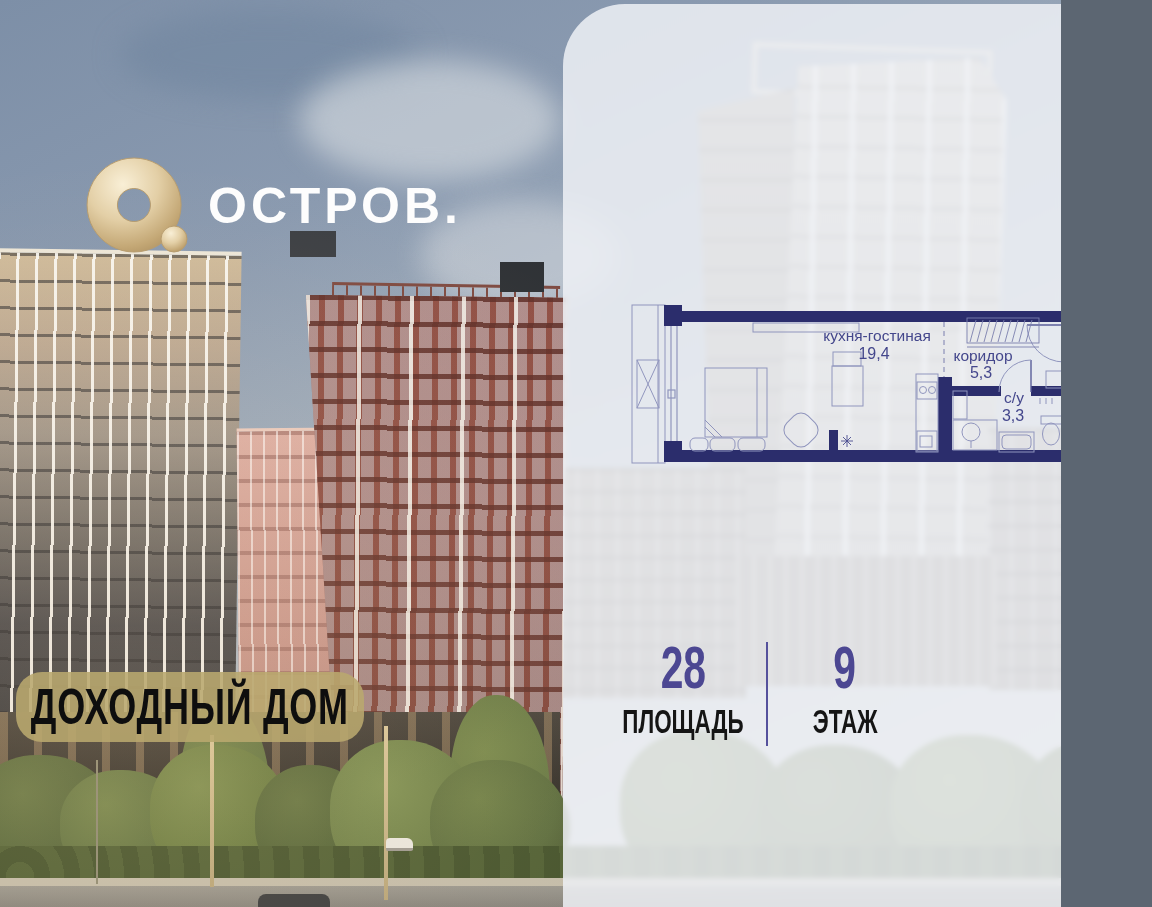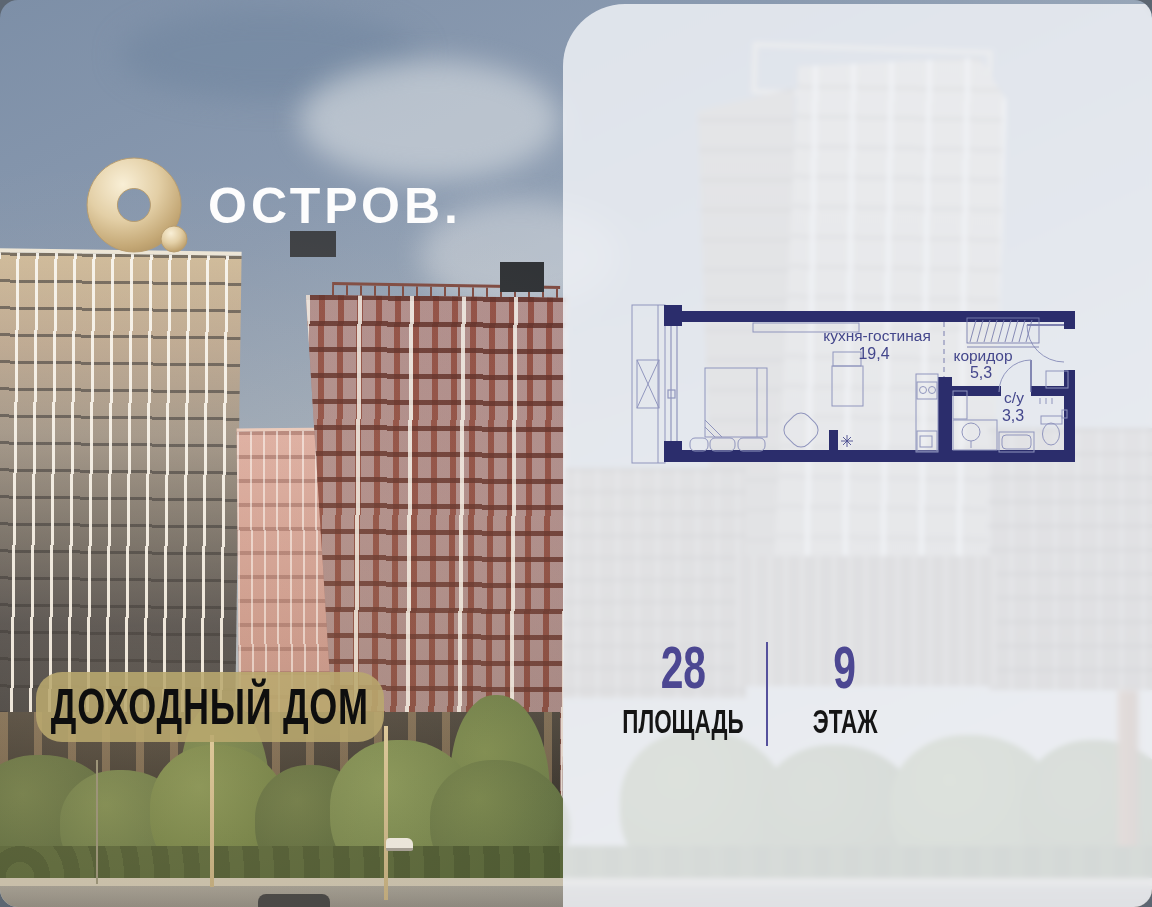--- a/index.html
+++ b/index.html
@@ -1,17 +1,17 @@
 <!DOCTYPE html>
 <html><head>
 <meta charset="utf-8">
 <style>
   html,body{margin:0;padding:0;background:#5c6672;}
-  #app{position:relative;width:1152px;height:907px;overflow:hidden;
-       font-family:"Liberation Sans","DejaVu Sans",sans-serif;border-radius:18px;}
+  #app{position:relative;width:1061px;height:907px;overflow:hidden;
+       font-family:"Liberation Sans","DejaVu Sans",sans-serif;}
   #app *{box-sizing:border-box;}
   .abs{position:absolute;}
 
   
   .sky{inset:0;background:linear-gradient(155deg,#7d8fa7 0%,#8a9ab0 25%,#9fadbd 45%,#b6bfc9 65%,#ccd0d4 82%,#d9dad8 100%);}
   .cloud{border-radius:50%;filter:blur(14px);}
   .c1{left:300px;top:60px;width:260px;height:120px;background:rgba(226,229,231,.55);}
   .c2{left:120px;top:10px;width:300px;height:90px;background:rgba(110,131,158,.5);}
   .c3{left:420px;top:200px;width:200px;height:110px;background:rgba(235,236,236,.4);}
 
@@ -83,21 +83,21 @@
   
   .panel{left:563px;top:4px;width:589px;height:903px;border-radius:62px 0 0 0;
       background:rgba(238,241,246,.85);backdrop-filter:blur(2.5px);-webkit-backdrop-filter:blur(2.5px);}
 
   
   .logo{left:86px;top:156px;display:flex;align-items:center;gap:14px;}
   .logo-text{font-size:50px;font-weight:700;color:#fdfdfd;letter-spacing:4px;line-height:1;}
 
   
   .badge{left:16px;top:672px;width:348px;height:70px;border-radius:26px;
-      background:rgba(185,168,110,.88);display:flex;align-items:center;justify-content:center;margin-left:20px;}
+      background:rgba(185,168,110,.88);display:flex;align-items:center;justify-content:center;}
   .badge span{font-size:50px;font-weight:700;color:#0e0e0e;letter-spacing:1px;
       transform:scaleX(.72);white-space:nowrap;}
 
   
   .plan{left:622px;top:291px;}
   .plan text{font-family:"Liberation Sans","DejaVu Sans",sans-serif;fill:#44478c;}
 
   
   .stats{left:600px;top:642px;width:475px;height:104px;display:grid;grid-template-columns:166px 156px 153px;}
   .stat{position:relative;display:flex;flex-direction:column;align-items:center;justify-content:flex-start;}

